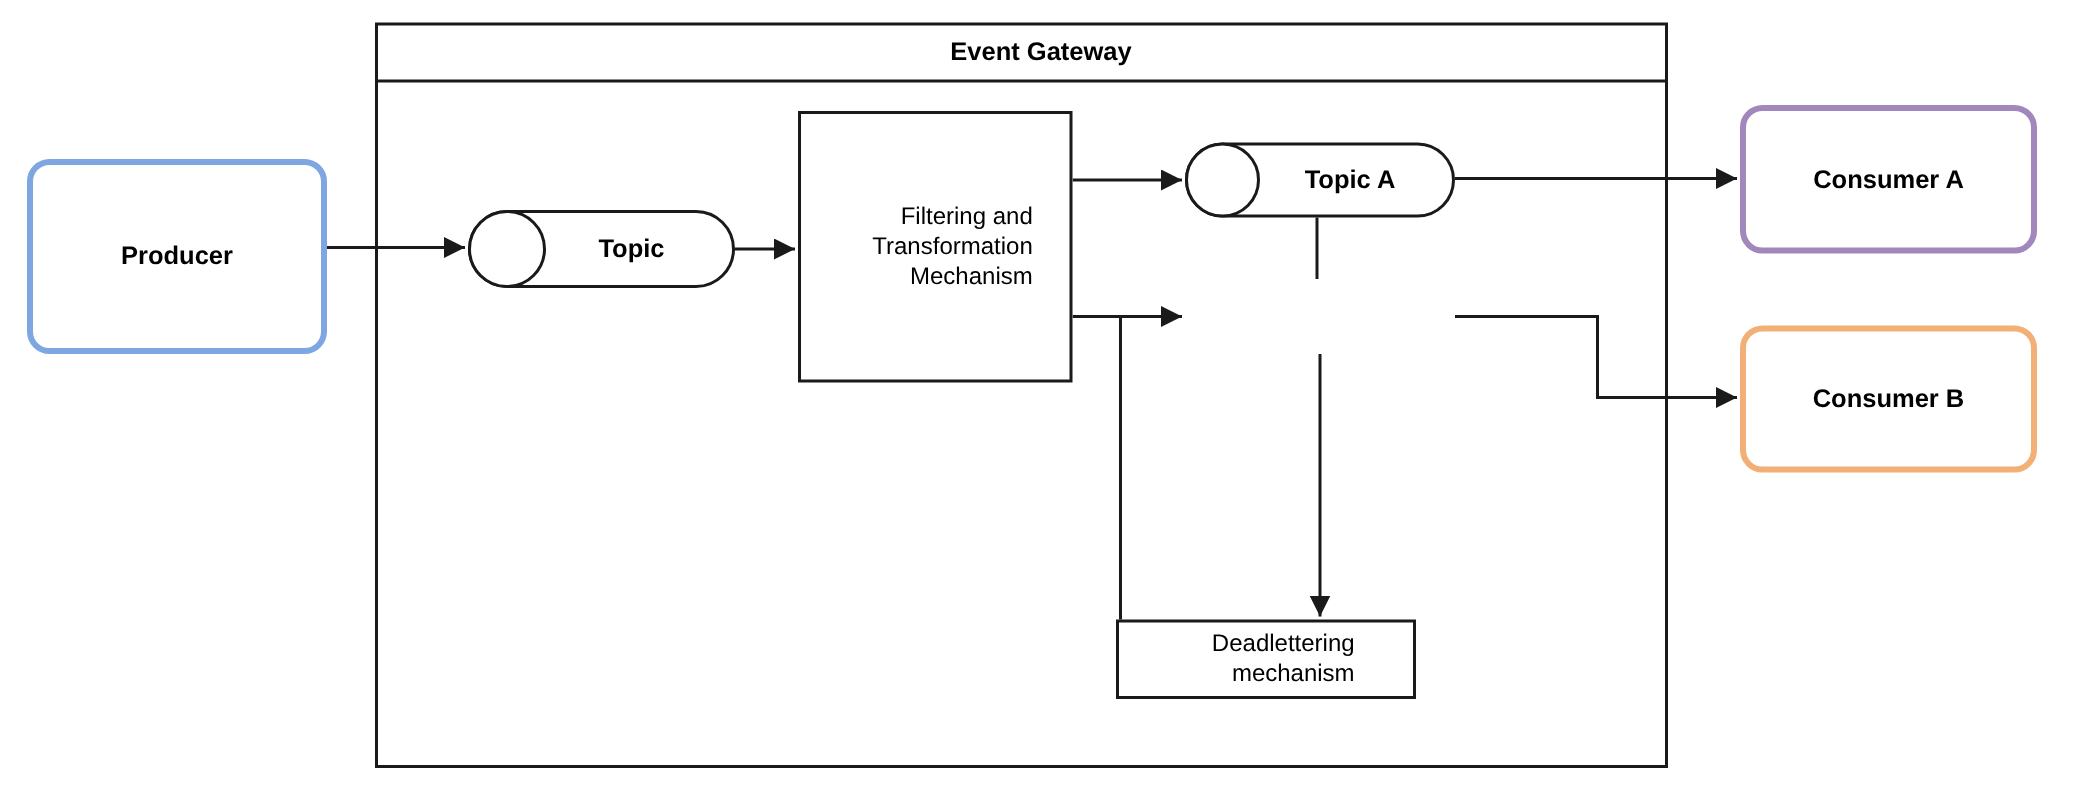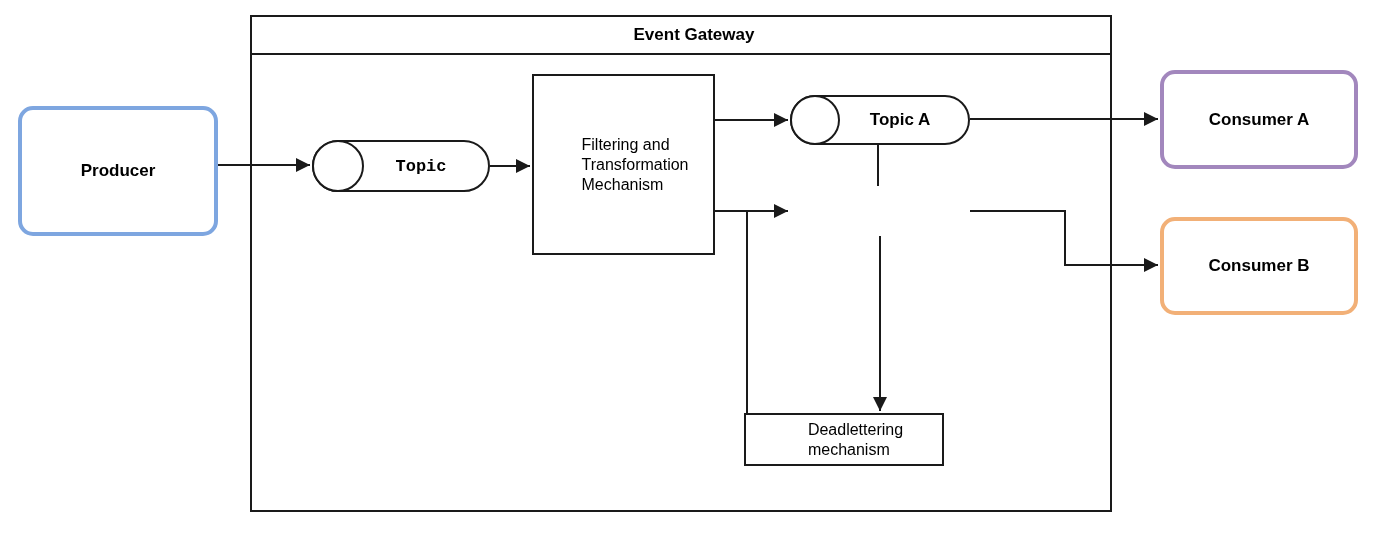--- a/index.html
+++ b/index.html
@@ -12,21 +12,21 @@
     color: #000000;
     overflow: hidden;
   }
   .node {
     position: absolute;
     box-sizing: border-box;
     background: #ffffff;
     display: flex;
     align-items: center;
     justify-content: center;
-    text-align: left;
+    text-align: right;
   }
   .rounded {
     border-radius: 15px;
     border: 4px solid #000;
     font-weight: bold;
     font-size: 17px;
   }
   .producer  { left: 18px;  top: 106px; width: 200px; height: 130px; border-color: var(--producer-border); }
   .consumerA { left: 1160px; top: 70px;  width: 198px; height: 99px;  border-color: var(--consumer-a-border); }
   .consumerB { left: 1160px; top: 217px; width: 198px; height: 98px;  border-color: var(--consumer-b-border); }
@@ -74,21 +74,21 @@
   }
   .queue .cap {
     position: absolute;
     left: -2px; top: -2px;
     box-sizing: border-box;
     border: 2px solid var(--box-border);
     border-radius: 50%;
     background: #ffffff;
   }
   .queue .q-label { position: relative; padding-left: 40px; }
-  .topic  { left: 312px; top: 140px; width: 178px; height: 52px; border-radius: 26px; font-family: Liberation Mono, monospace; }
+  .topic  { left: 312px; top: 140px; width: 178px; height: 52px; border-radius: 26px; }
   .topic .cap  { width: 52px; height: 52px; }
   .topicA { left: 790px; top: 95px;  width: 180px; height: 50px; border-radius: 25px; }
   .topicB { left: 790px; top: 186px; width: 180px; height: 50px; border-radius: 25px; }
   .topicA .cap, .topicB .cap { width: 50px; height: 50px; }
 
   svg.wires { position: absolute; left: 0; top: 0; width: 1384px; height: 534px; pointer-events: none; }
   svg.wires path.wire { stroke: var(--line); stroke-width: 2; fill: none; }
   svg.wires .ln-fill { fill: var(--line); }
 </style>
 </head>

